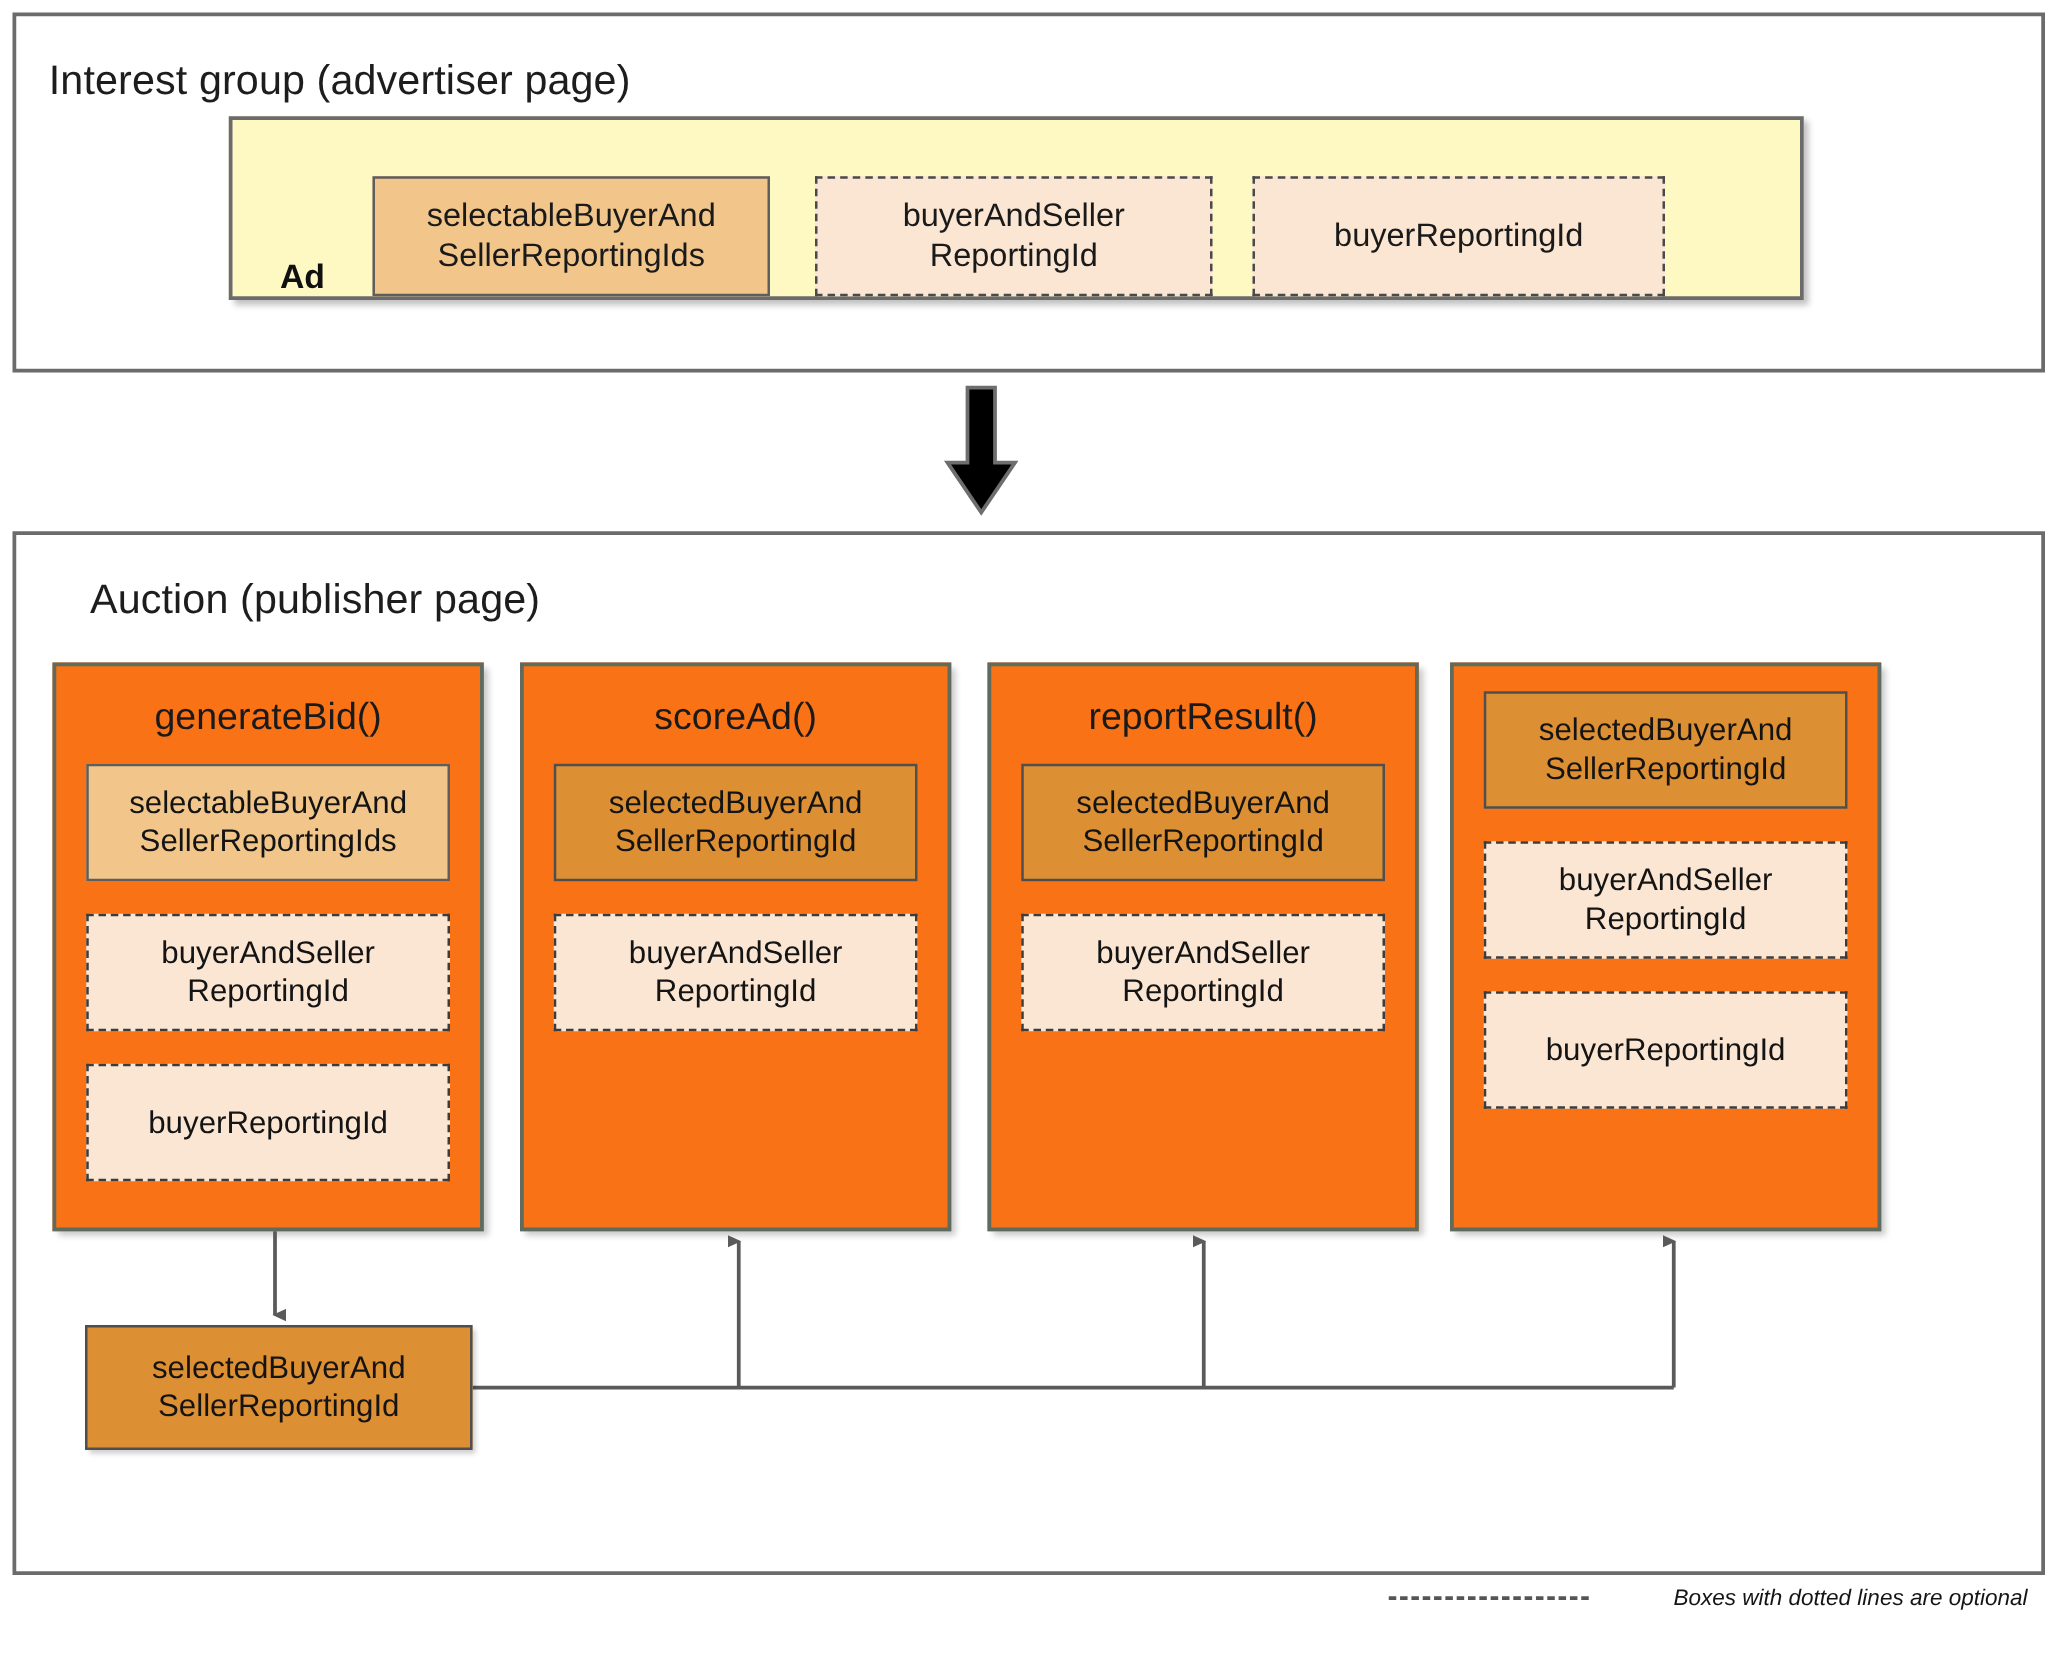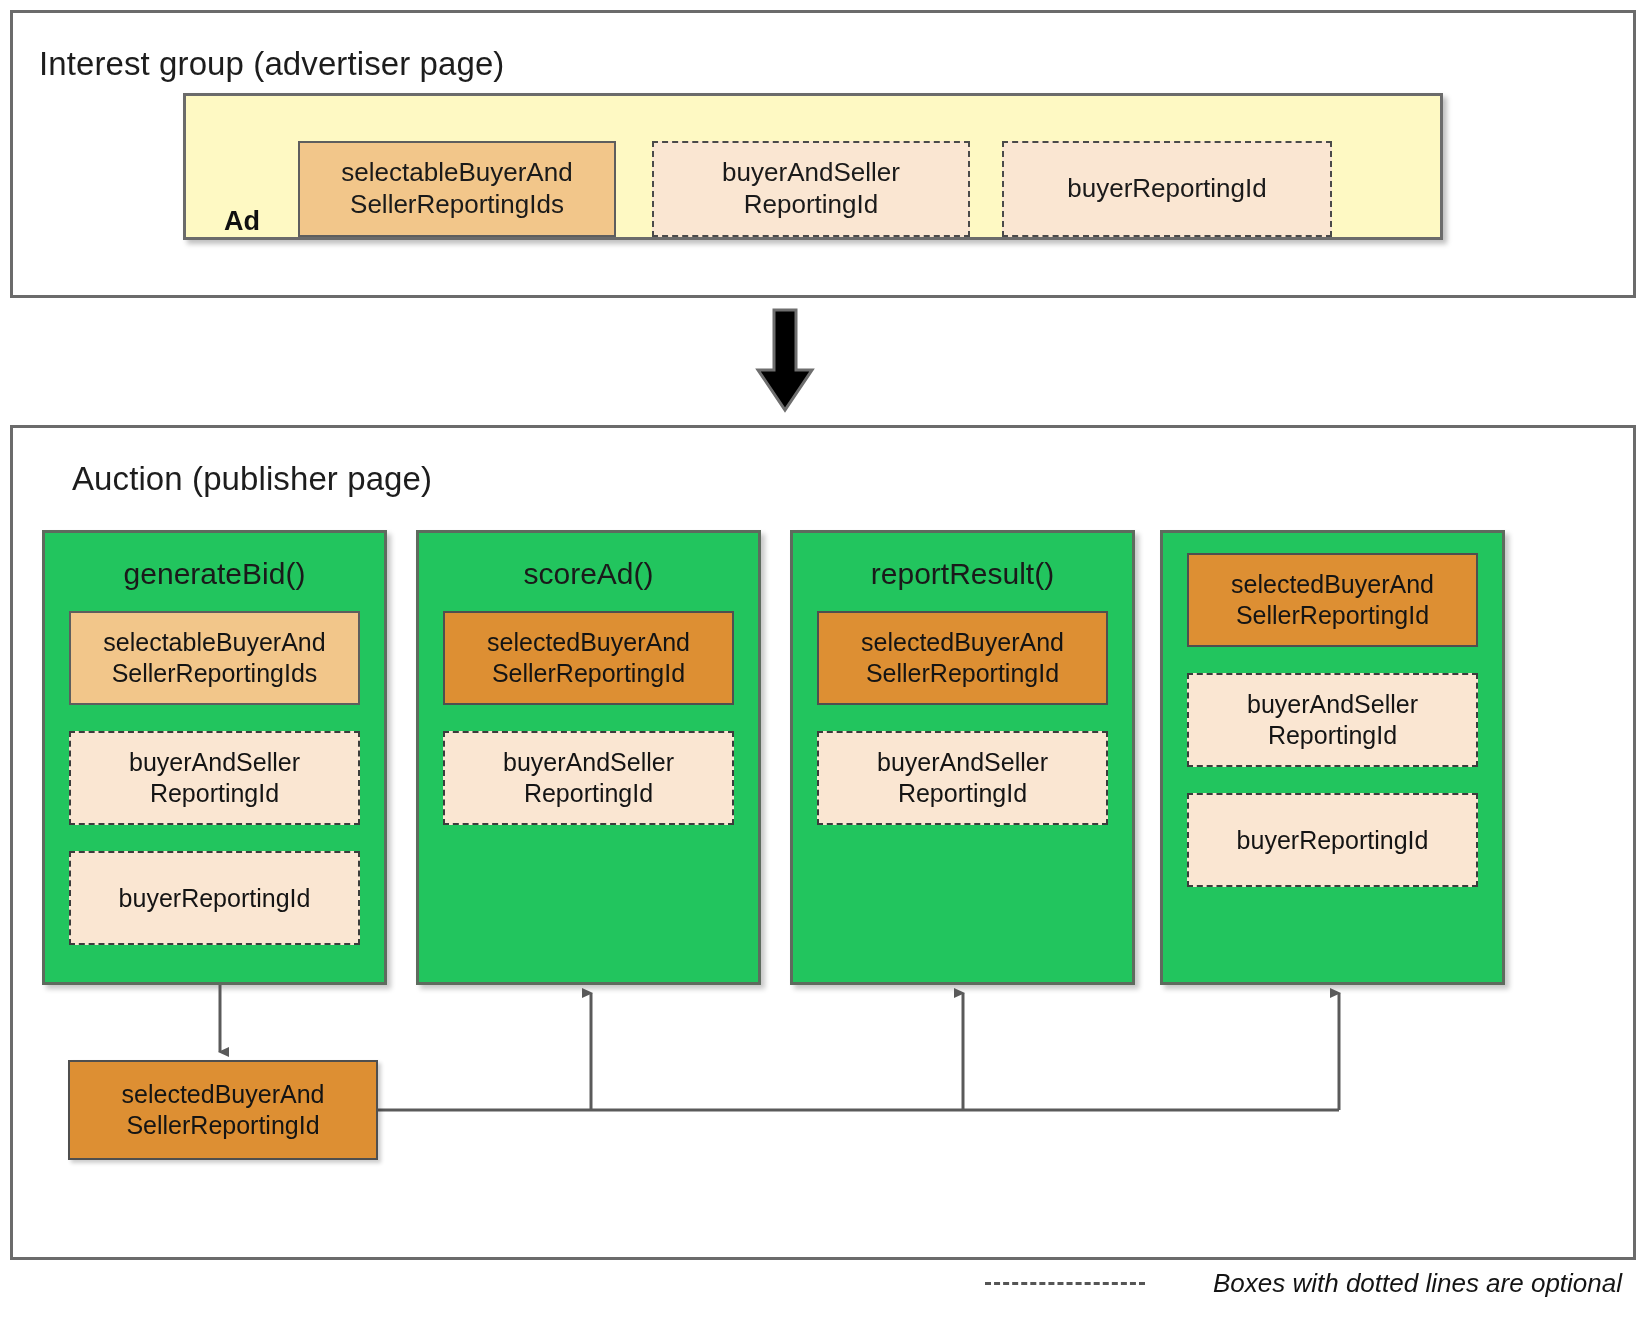--- a/index.html
+++ b/index.html
@@ -44,21 +44,21 @@
   #ad-chip-1{width:318px;}
   #ad-chip-2{width:318px;margin-left:36px;}
   #ad-chip-3{width:330px;margin-left:32px;}
 
   
   #flow-arrow{position:absolute;left:755px;top:308px;width:60px;height:105px;}
 
   
   .fn-col{
     position:absolute;top:530px;width:345px;height:455px;
-    background:#22c55e;border:3px solid #5e6b5e;box-sizing:border-box;
+    background:#f97316;border:3px solid #5e6b5e;box-sizing:border-box;
     box-shadow:4px 4px 5px rgba(0,0,0,.22);
   }
   #col-generatebid{left:42px;}
   #col-scoread{left:416px;}
   #col-reportresult{left:790px;}
   #col-reportwin{left:1160px;}
 
   .fn-title{
     text-align:center;font-size:30px;color:#1a1a1a;margin-top:24px;
     white-space:nowrap;
@@ -85,21 +85,21 @@
   
   #connectors{position:absolute;left:0;top:0;width:1646px;height:1332px;
     pointer-events:none;}
 
   
   #legend{
     position:absolute;right:24px;top:1268px;display:flex;align-items:center;
     gap:22px;
   }
   #legend-dash{width:160px;height:0;border-top:3px dashed #555;}
-  #legend-text{font-size:26px;font-style:italic;color:#141414;white-space:nowrap;margin-left:46px;}
+  #legend-text{font-size:18px;font-style:italic;color:#141414;white-space:nowrap;margin-left:46px;}
 </style>
 </head>
 <body>
 
 <div class="panel" id="interest-group-panel">
   <div class="panel-title" id="ig-title">Interest group (advertiser page)</div>
 </div>
 
 <div id="ad-box">
   <div id="ad-label">Ad</div>

